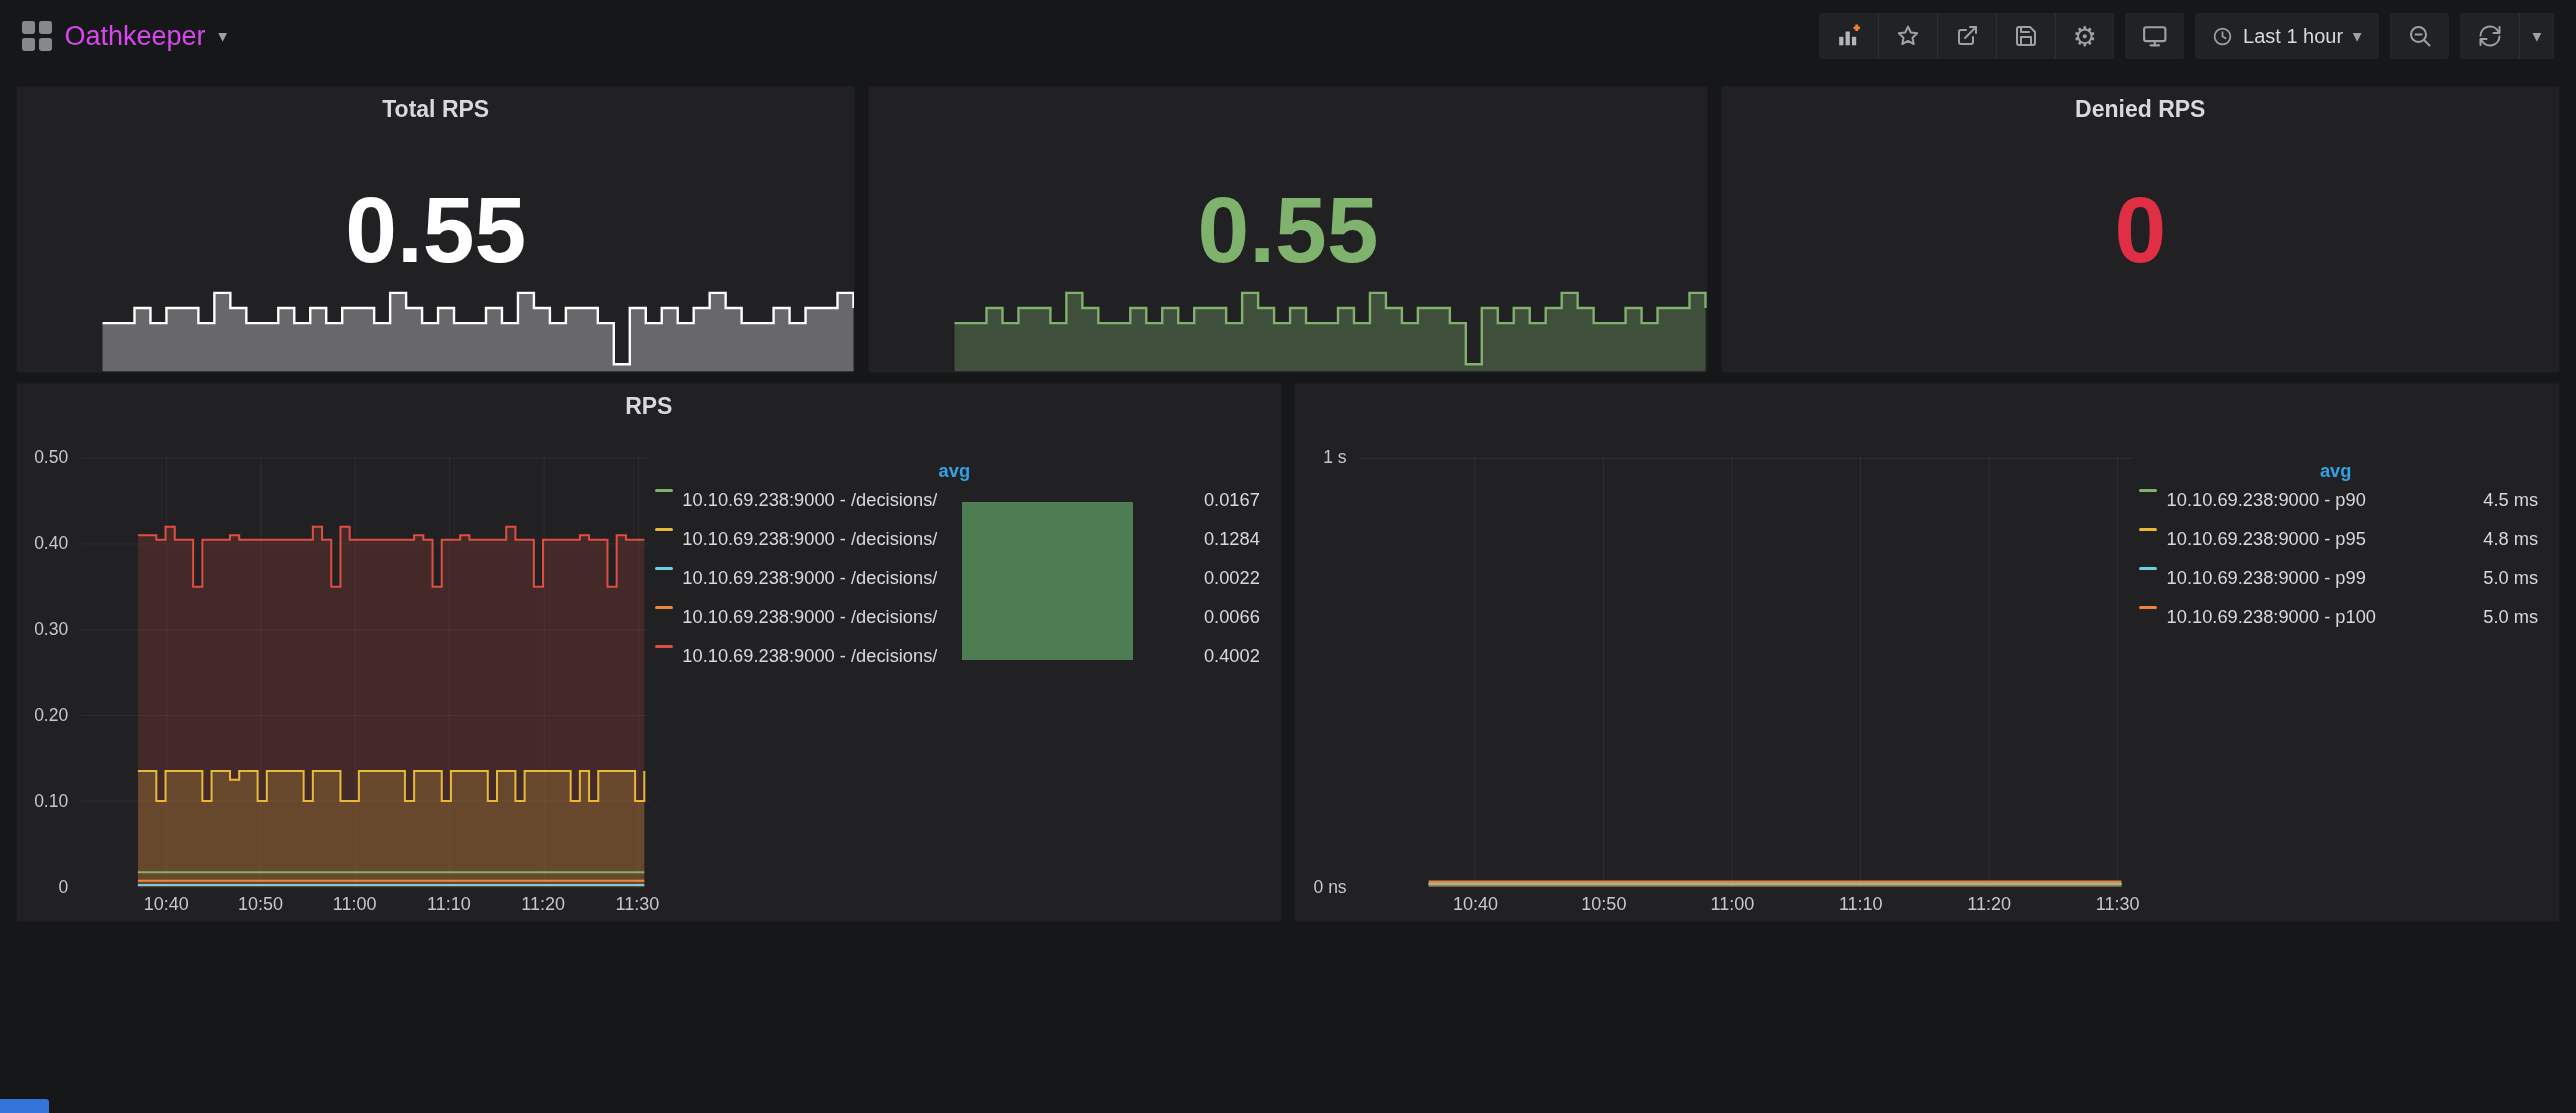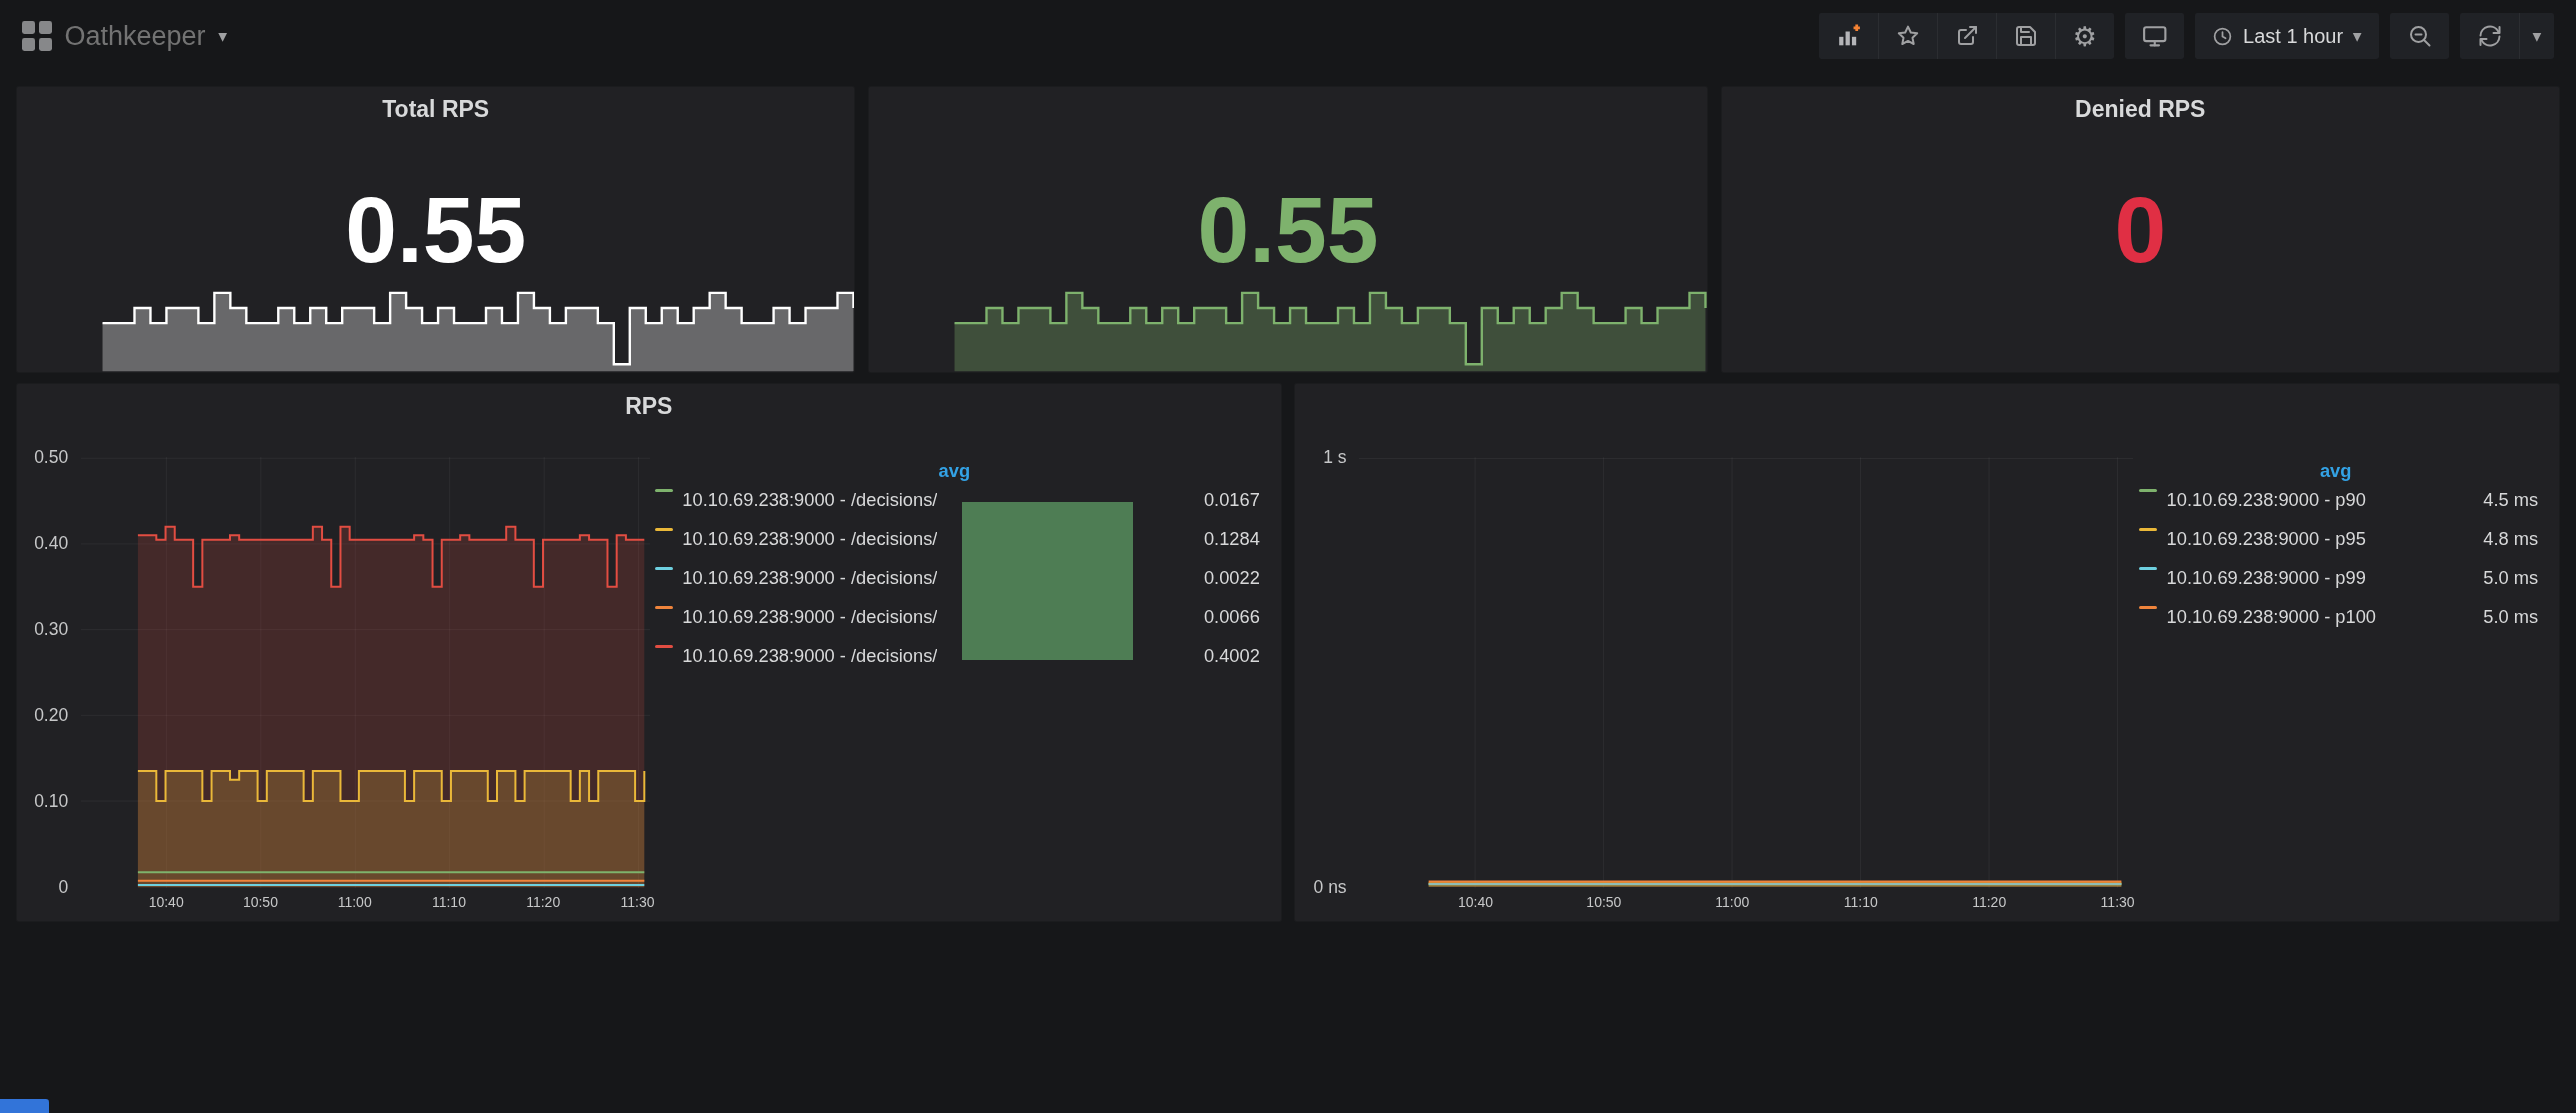--- a/index.html
+++ b/index.html
@@ -9,21 +9,21 @@
     font-family:"Liberation Sans", sans-serif;
     color:#d8d9da;
     position:relative;
   }
 
   
   .navbar { height:72px; display:flex; align-items:center; padding:0 22px; }
   .nav-left { display:flex; align-items:center; gap:12.8px; }
   .grid-icon { display:grid; grid-template-columns:12.8px 12.8px; grid-template-rows:12.8px 12.8px; gap:4px; cursor:pointer; }
   .grid-icon i { background:#87888a; border-radius:2.4px; display:block; }
-  .dash-title { font-size:27px; font-weight:500; color:#737373; cursor:pointer; }
+  .dash-title { font-size:27px; font-weight:500; color:#d946ef; cursor:pointer; }
   .caret { color:#9fa0a2; font-size:17.5px; cursor:pointer; }
   .nav-right { margin-left:auto; display:flex; align-items:center; gap:11px; }
   .nav-group { display:flex; background:#202226; border-radius:2.4px; overflow:hidden; }
   .nav-btn {
     width:59px; height:46px; display:flex; align-items:center; justify-content:center;
     background:transparent; border:none; cursor:pointer; color:#9fa0a2;
   }
   .nav-btn + .nav-btn { border-left:0.8px solid rgba(255,255,255,0.05); }
   .nav-btn svg { stroke:#9fa0a2; }
   .gear-glyph { font-size:27px; line-height:1; color:#9fa0a2; font-family:"DejaVu Sans", sans-serif; }
@@ -49,21 +49,21 @@
   .spark { position:absolute; left:10%; right:0.8px; bottom:0.8px; height:89px; z-index:1; }
 
   
   .graph-body { position:absolute; top:41px; bottom:0; left:0; right:0; display:flex; padding:0 8px 4.8px 8px; }
   .chart-wrap { flex:1 1 0; min-width:0; display:flex; flex-direction:column; padding-top:32px; }
   .chart-main { flex:1; display:flex; }
   .yaxis { width:56px; position:relative; font-size:17.5px; color:#c7c8c9; }
   .yaxis span { position:absolute; right:12.8px; transform:translateY(-50%); white-space:nowrap; }
   .plot { flex:1; position:relative; }
   .chart-svg { position:absolute; left:0; top:0; }
-  .xaxis { height:29px; position:relative; margin-left:56px; font-size:14px; color:#c7c8c9; }
+  .xaxis { height:29px; position:relative; margin-left:56px; font-size:18px; color:#c7c8c9; }
   .xaxis span { position:absolute; top:6.4px; transform:translateX(-50%); white-space:nowrap; }
 
   
   .legend { position:relative; font-size:18.3px; padding-top:32px; }
   .legend-rps { width:50%; }
   .legend-lat { width:33.5%; }
   .legend-head { text-align:center; font-weight:700; padding:3.2px 12.8px 6.4px 0; }
   .legend-row { display:flex; align-items:flex-start; height:39px; padding:0 12.8px 0 6.4px; cursor:pointer; }
   .legend-dash { width:17.5px; height:3.2px; border-radius:1.6px; margin-right:9.6px; flex:none; }
   .legend-label { color:#d8d9da; white-space:nowrap; overflow:hidden; }

